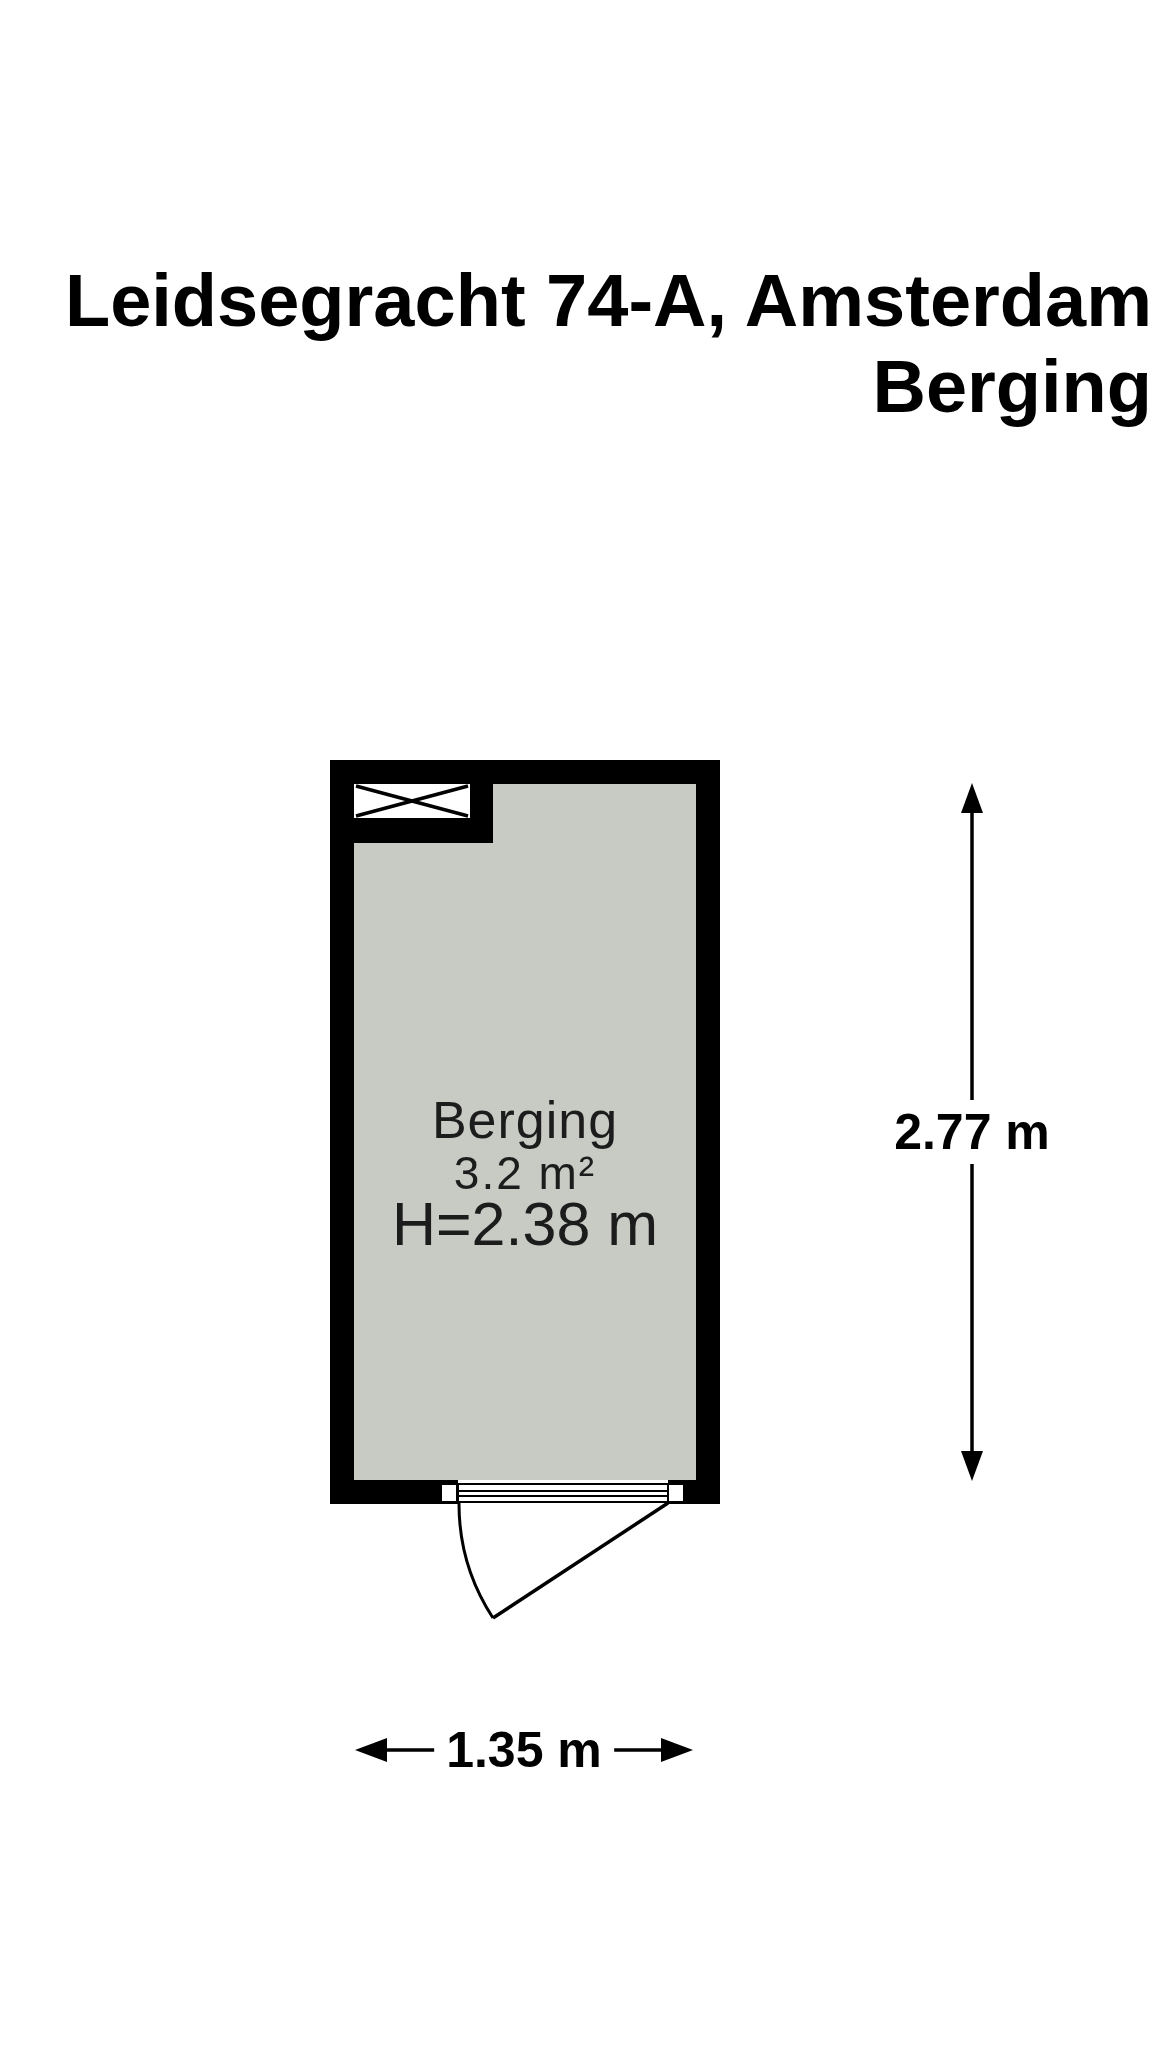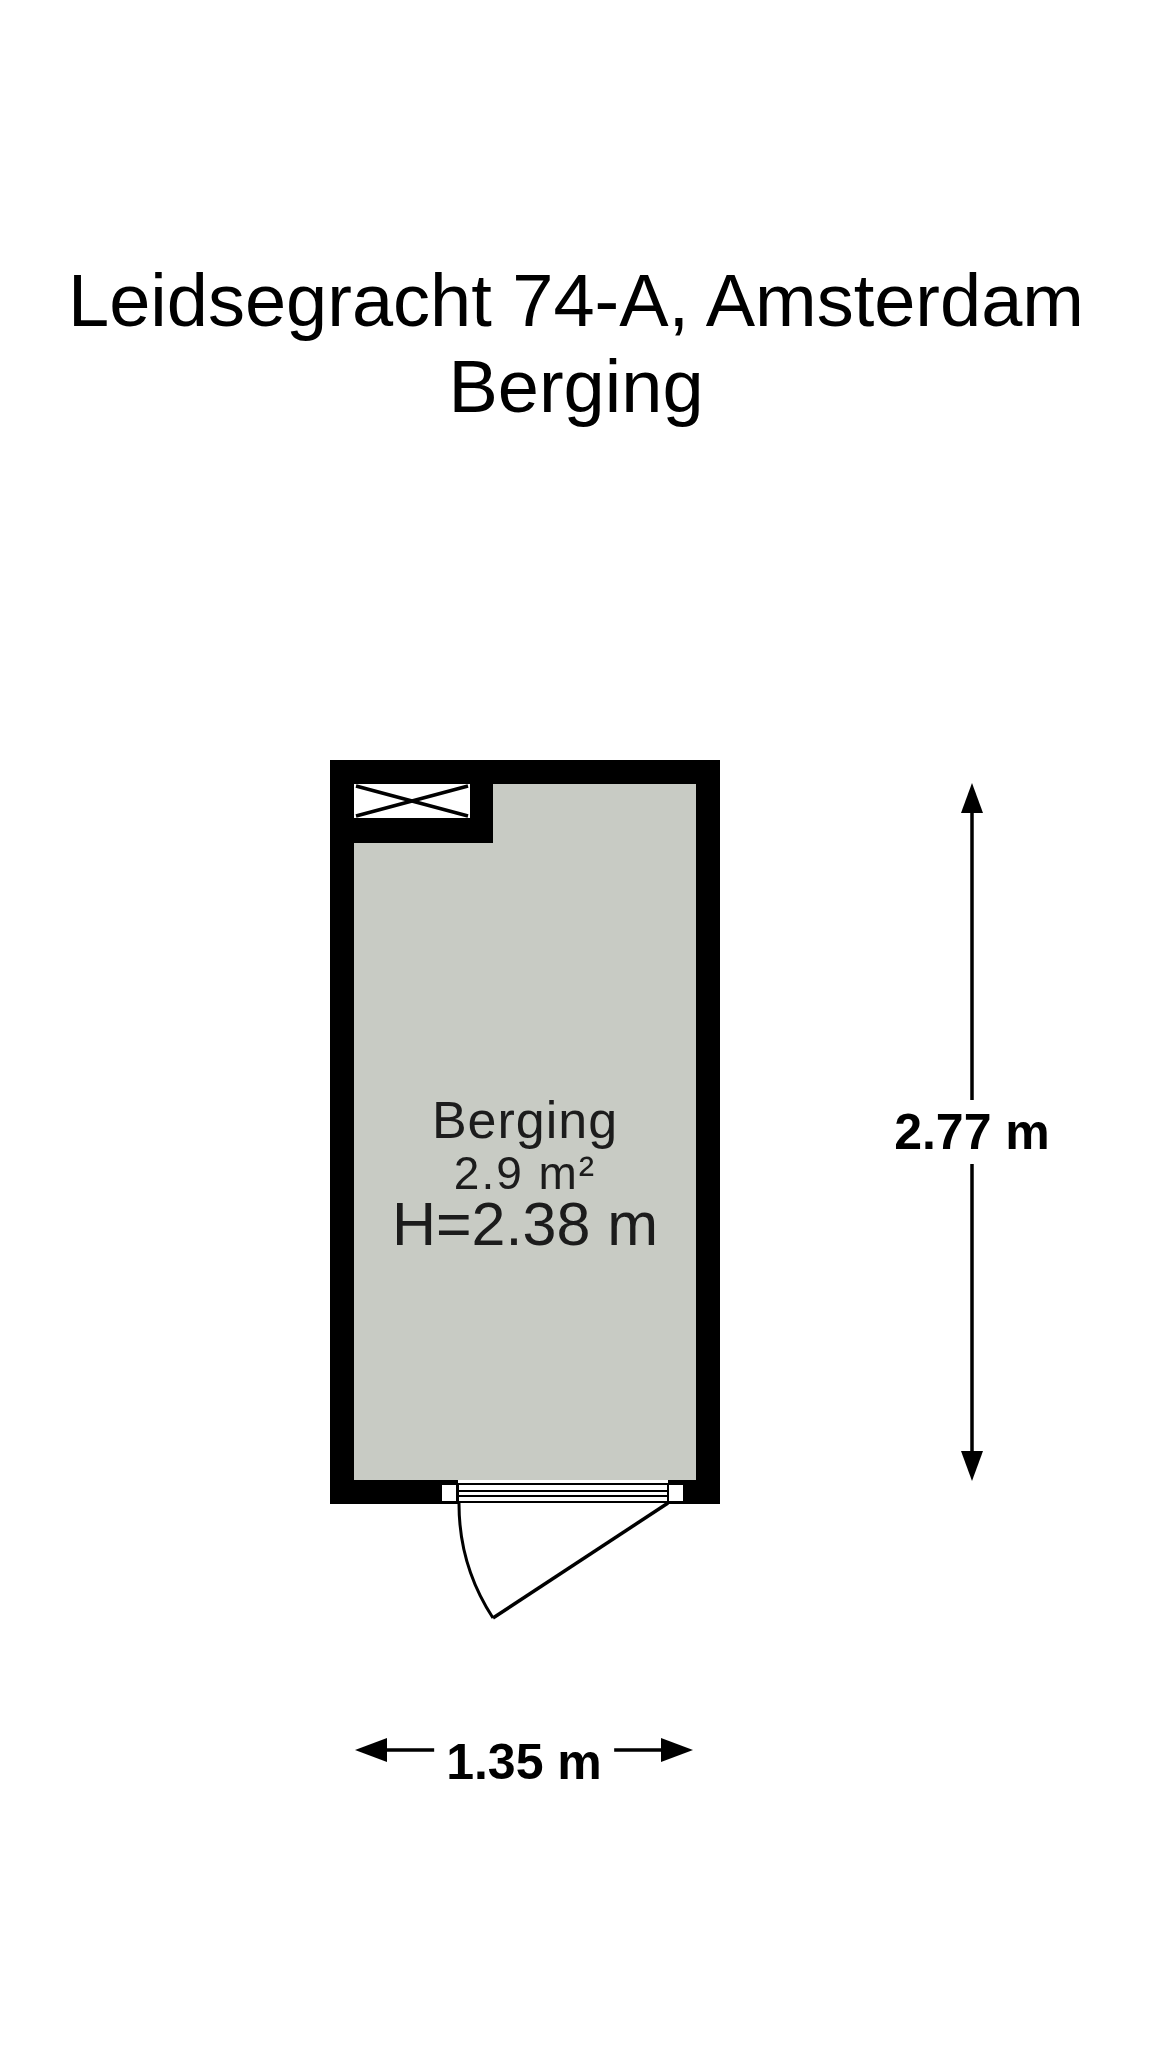--- a/index.html
+++ b/index.html
@@ -6,22 +6,22 @@
   .page {
     position:relative;
     width:1152px; height:2048px;
     background:var(--background,#ffffff);
     font-family:"Liberation Sans", sans-serif;
     overflow:hidden;
   }
   
   .title-block {
     position:absolute; left:0; top:258px; width:1152px;
-    text-align:center; color:var(--title_text,#000);
-    font-weight:normal;
+    text-align:right; color:var(--title_text,#000);
+    font-weight:bold;
   }
   .title-line { font-size:74px; line-height:86px; white-space:nowrap; }
 
   
   .abs { position:absolute; }
   .walls      { left:330px; top:760px;  width:390px; height:744px; background:var(--wall,#000); }
   .floor      { left:354px; top:784px;  width:342px; height:696px; background:var(--floor,#c8cbc4); }
   .shaft-block{ left:330px; top:760px;  width:163px; height:83px;  background:var(--wall,#000); }
   .shaft-box  { left:354px; top:784px;  width:116px; height:34px;  background:#fff; }
 
@@ -54,21 +54,21 @@
   .room-area   { font-size:46px; line-height:50px; letter-spacing:2px; }
   .room-height { font-size:61px; line-height:53px; }
 
   
   .dim-label {
     position:absolute; transform:translate(-50%,-50%);
     font-size:50px; color:var(--title_text,#000);
     background:var(--background,#fff); white-space:nowrap;font-weight:bold;
   }
   .dim-label.vertical   { left:972px; top:1132px; padding:3px 8px; }
-  .dim-label.horizontal { left:524px; top:1750px; padding:0 12px;margin-top:12px; }
+  .dim-label.horizontal { left:524px; top:1750px; padding:0 12px; }
 </style>
 </head>
 <body>
 
 <div class="page">
 
   <div class="title-block">
     <div class="title-line">Leidsegracht 74-A, Amsterdam</div>
     <div class="title-line">Berging</div>
   </div>
@@ -102,20 +102,20 @@
     </g>
     <g>
       <line class="stroke" x1="378" y1="1750" x2="670" y2="1750" stroke-width="3.5"></line>
       <polygon class="fill" points="355,1750 387,1738 387,1762"></polygon>
       <polygon class="fill" points="693,1750 661,1738 661,1762"></polygon>
     </g>
   </svg>
 
   <div class="abs room-label">
     <div class="room-name">Berging</div>
-    <div class="room-area">2.9 m²</div>
+    <div class="room-area">3.2 m²</div>
     <div class="room-height">H=2.38 m</div>
   </div>
 
   <div class="dim-label vertical">2.77 m</div>
   <div class="dim-label horizontal">1.35 m</div>
 
 </div>
 
 </body></html>

